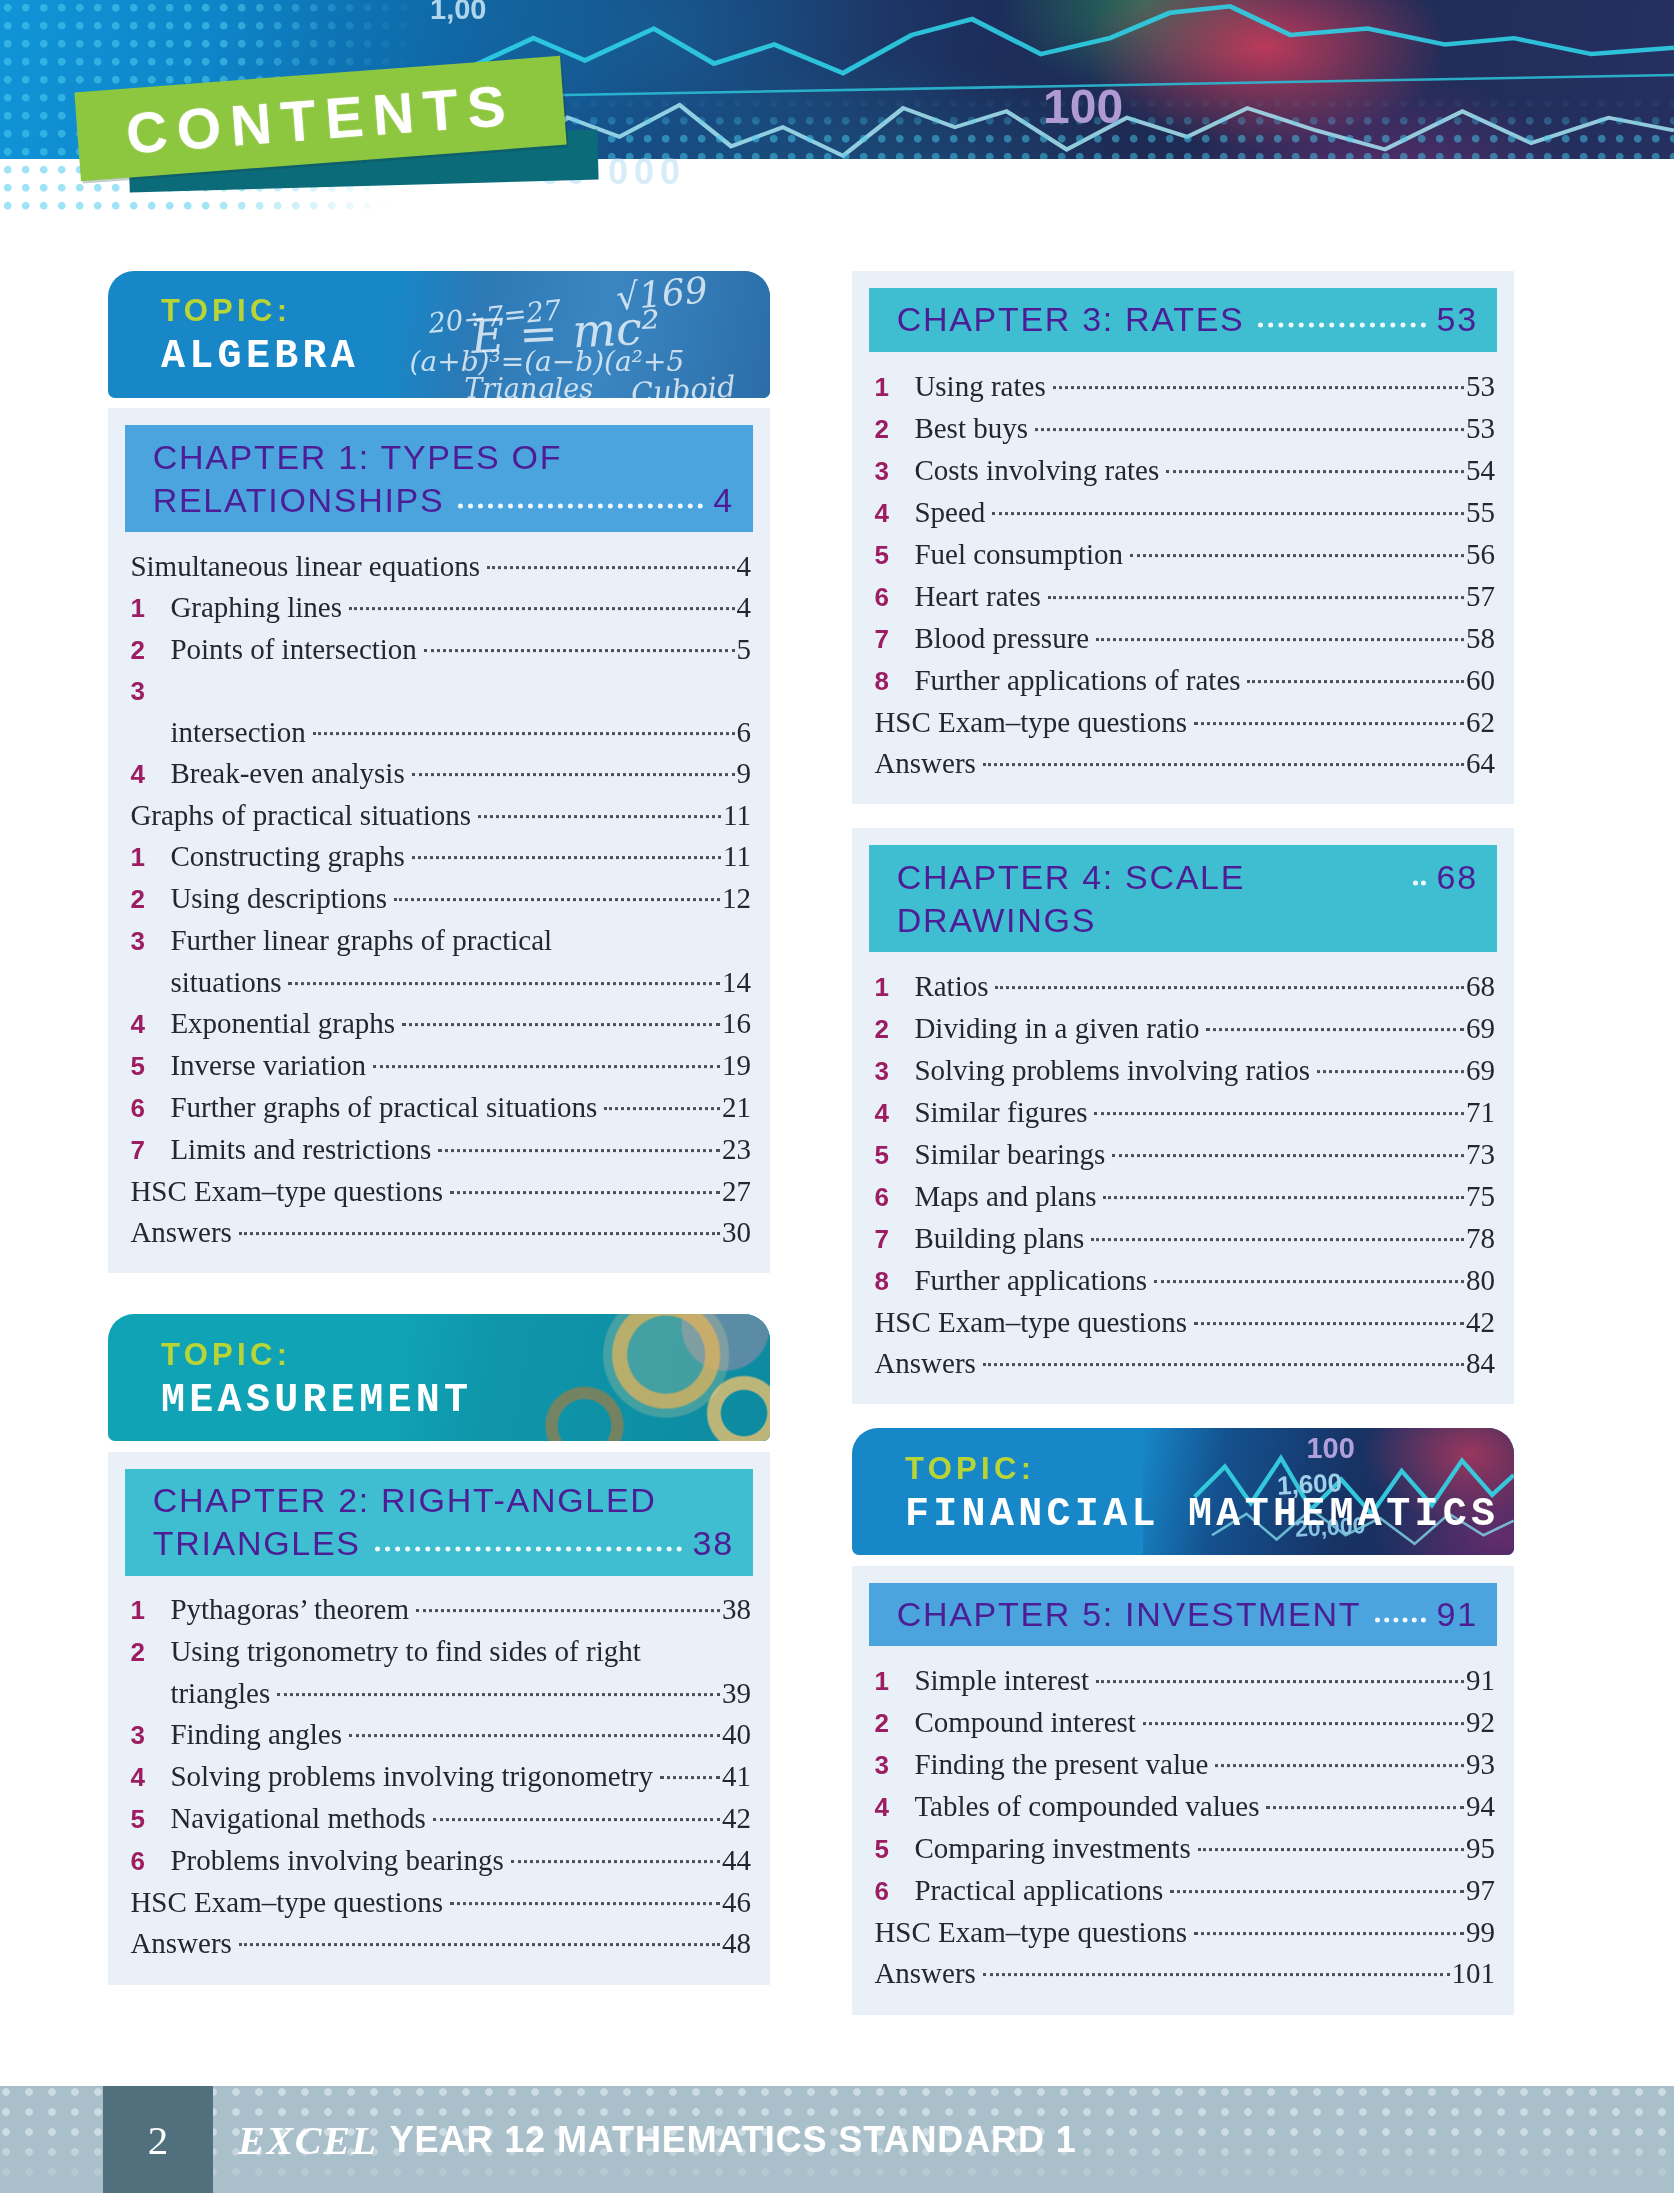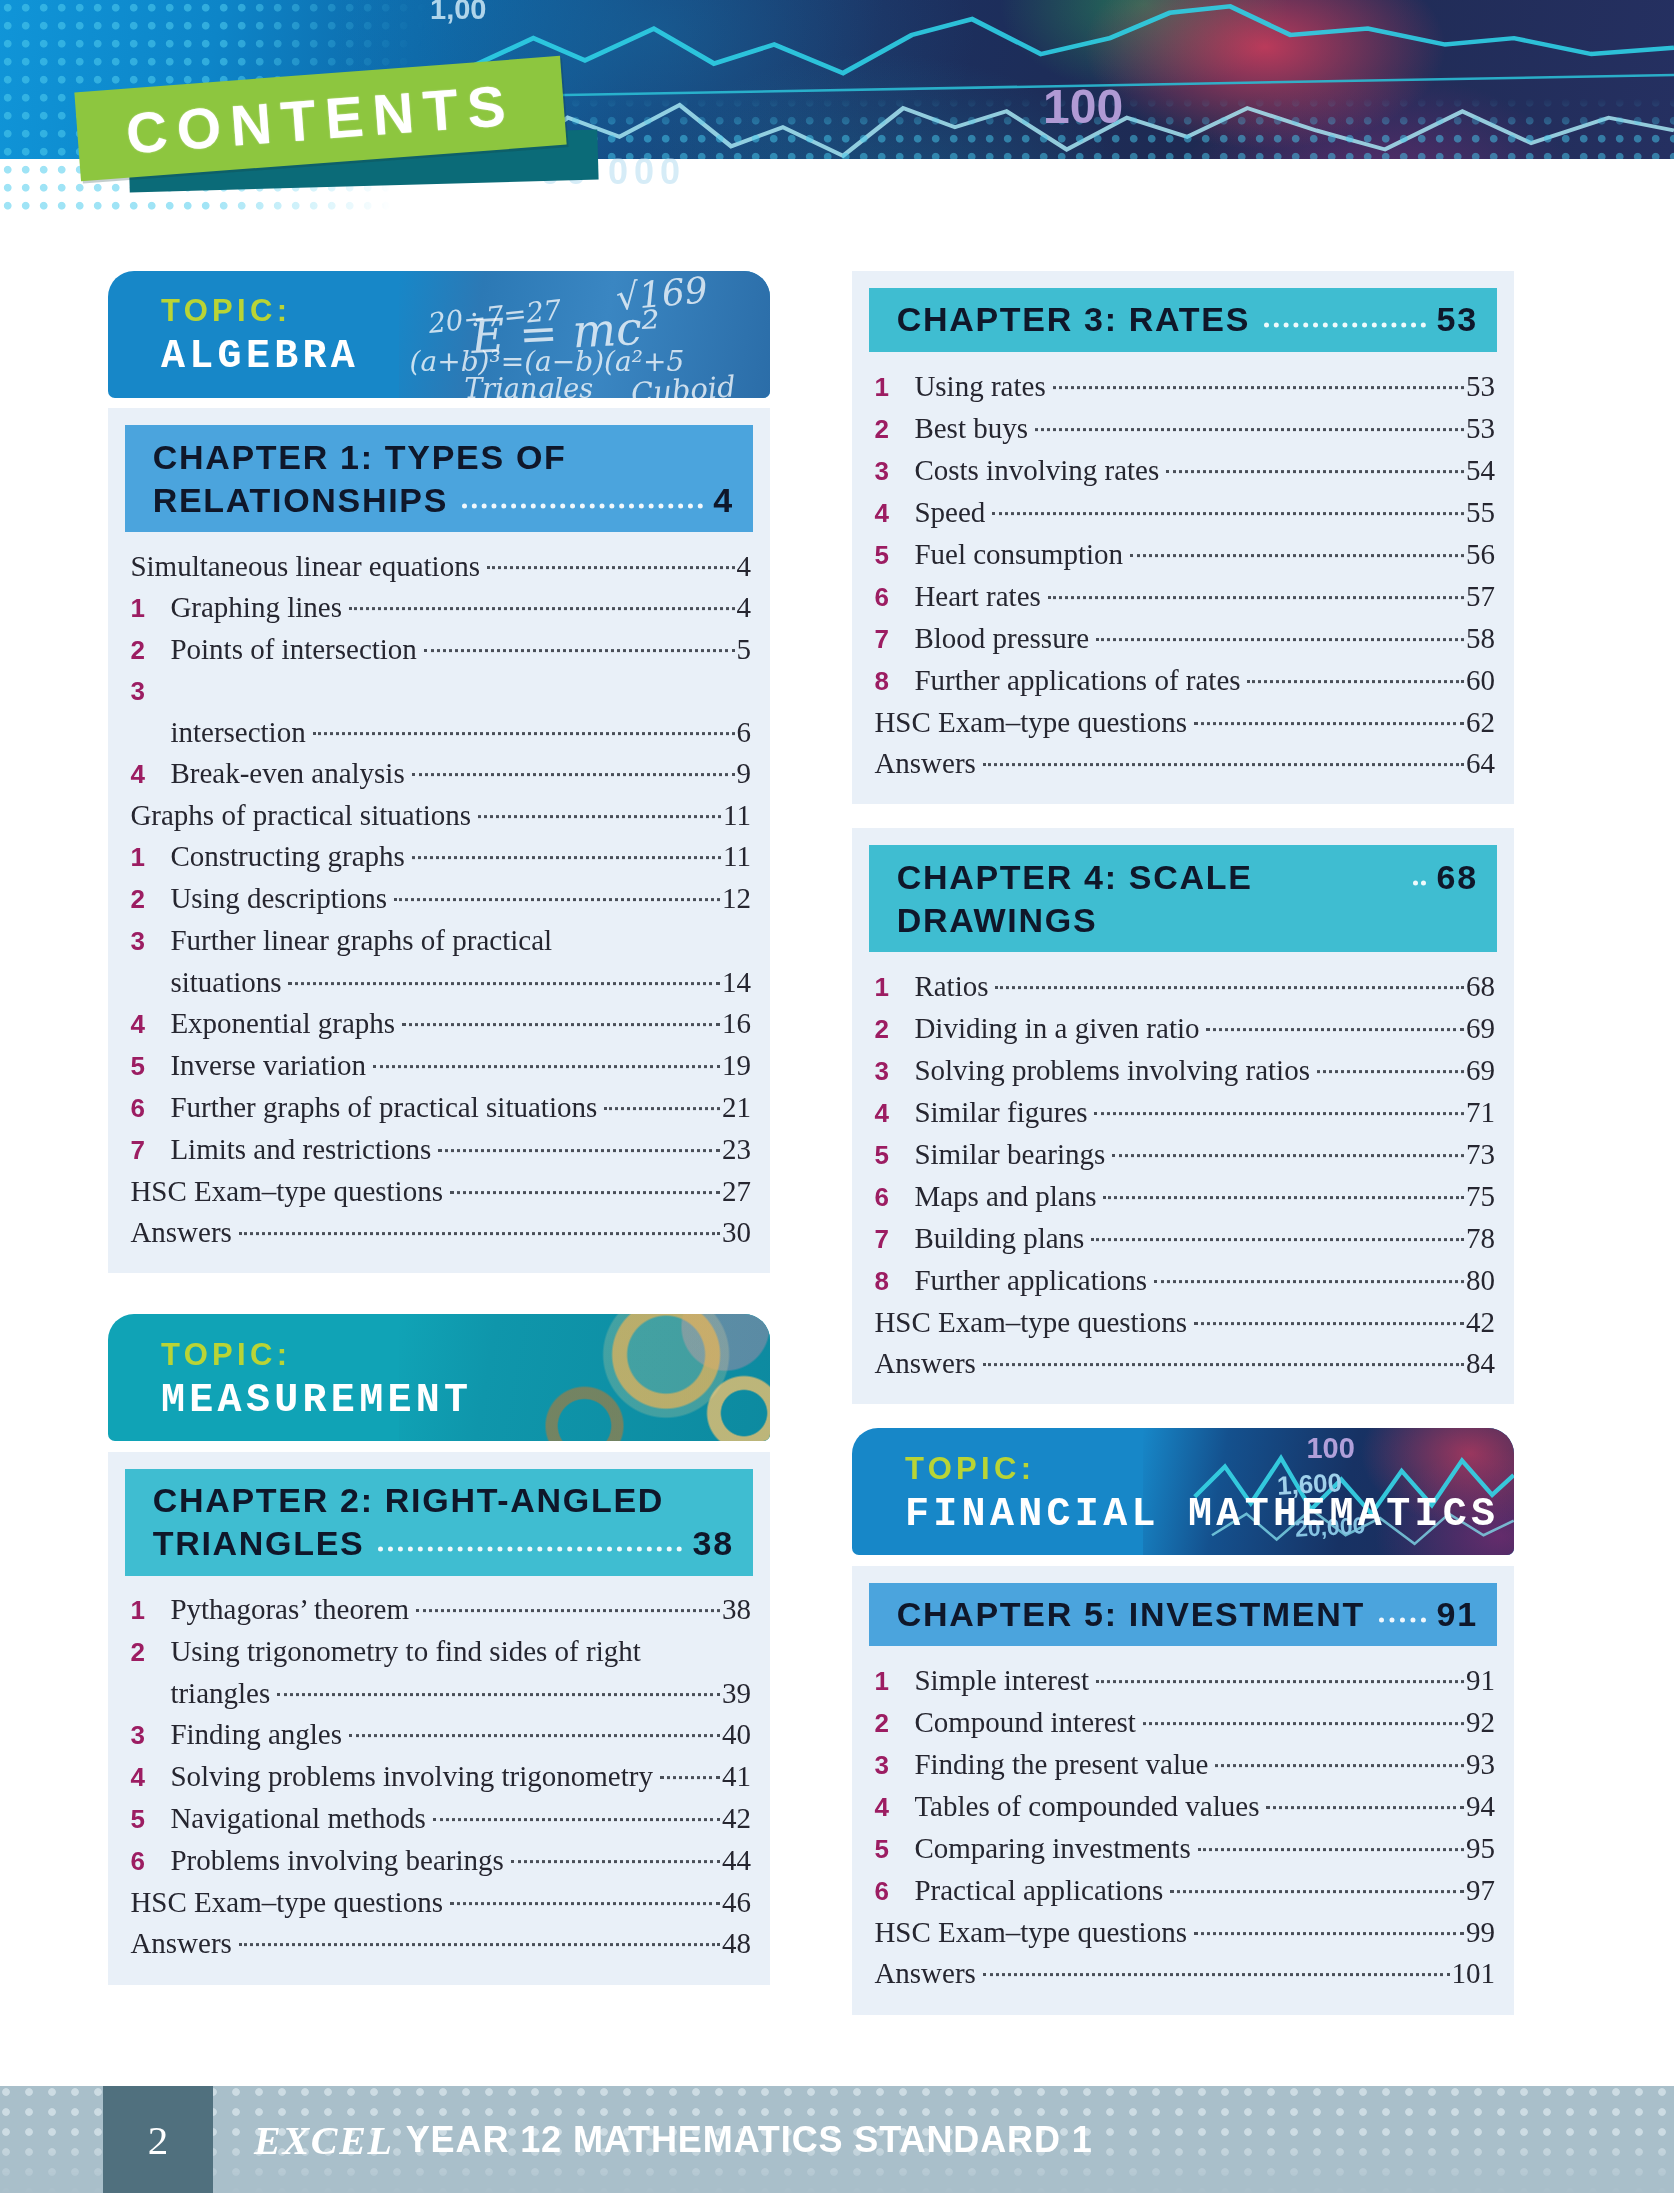--- a/index.html
+++ b/index.html
@@ -73,21 +73,21 @@
   .chalkboard .chalk:nth-of-type(5){top:102px;left:65px;font-size:27px;}
   .chalkboard .chalk:nth-of-type(6){top:102px;right:34px;font-size:29px;transform:rotate(-4deg);}
   .stocks .chalk{font-family:"Liberation Sans",sans-serif;font-style:normal;font-weight:bold;}
   .stocks .chalk:nth-of-type(1){top:3.4px;left:44%;color:#b19fd9;font-size:29px;}
   .stocks .chalk:nth-of-type(2){top:41px;left:36%;color:#9fd0ea;font-size:26px;transform:rotate(-3deg);}
   .stocks .chalk:nth-of-type(3){top:86px;left:41%;color:#86c3e2;font-size:23px;transform:rotate(-3deg);}
   .stock-svg{position:absolute;inset:0;width:100%;height:100%;}
 
   
   .panel{background:#e9f0f8;padding:13.8px 13.8px 20.6px 13.8px;margin-bottom:24px;}
-  .chapter-bar{padding:10.3px 19px 10.3px 27.5px;margin:3.4px 3.4px 13.8px 3.4px;color:#0f172a;font-weight:bold;
+  .chapter-bar{padding:10.3px 19px 10.3px 27.5px;margin:3.4px 3.4px 13.8px 3.4px;color:#4c1d95;font-weight:normal;
     font-size:34px;letter-spacing:1.7px;line-height:43px;}
   .chapter-bar.theme-blue{background:#4ba4dd;text-align:right;}
   .chapter-bar.theme-teal{background:#3fbdd1;}
   .bar-line{display:flex;align-items:baseline;}
   .bar-leader{flex:1;min-width:13.8px;border-bottom:5.2px dotted rgba(255,255,255,.92);
     margin:0 10.3px 8.6px 13.8px;transform:translateY(-3.4px);}
   .bar-page{font-size:34px;}
 
   .entries{list-style:none;margin:5.2px 0 0 0;padding:0 5.2px 0 8.6px;}
   .entry{display:flex;align-items:baseline;font-family:"Liberation Serif",serif;
@@ -102,21 +102,21 @@
   
   .footer{position:absolute;left:0;bottom:0;width:1674px;height:108px;background:#a9bfca;}
   .footer-dots{position:absolute;inset:0;
     background-image:radial-gradient(circle at 6px 6px, rgba(235,244,248,.55) 3.4px, transparent 4.3px);
     background-size:23px 20px;
     -webkit-mask-image:linear-gradient(to bottom,black 45%,transparent 100%);
             mask-image:linear-gradient(to bottom,black 45%,transparent 100%);}
   .page-num-box{position:absolute;left:103px;top:0;width:110px;height:108px;background:#50707e;
     display:flex;align-items:center;justify-content:center;}
   .page-num{color:#fff;font-family:"Liberation Serif",serif;font-size:41px;}
-  .book-title{position:absolute;left:254px;top:0;height:108px;display:flex;align-items:center;
+  .book-title{position:absolute;left:238px;top:0;height:108px;display:flex;align-items:center;
     color:#ffffff;font-weight:bold;font-size:36px;letter-spacing:0.9px;white-space:nowrap;}
   .book-title em{font-family:"Liberation Serif",serif;font-style:italic;font-weight:bold;
     font-size:40px;margin-right:12px;letter-spacing:1.7px;}
 </style>
 </head>
 <body>
 
 <div class="page">
 
   <header class="banner">

